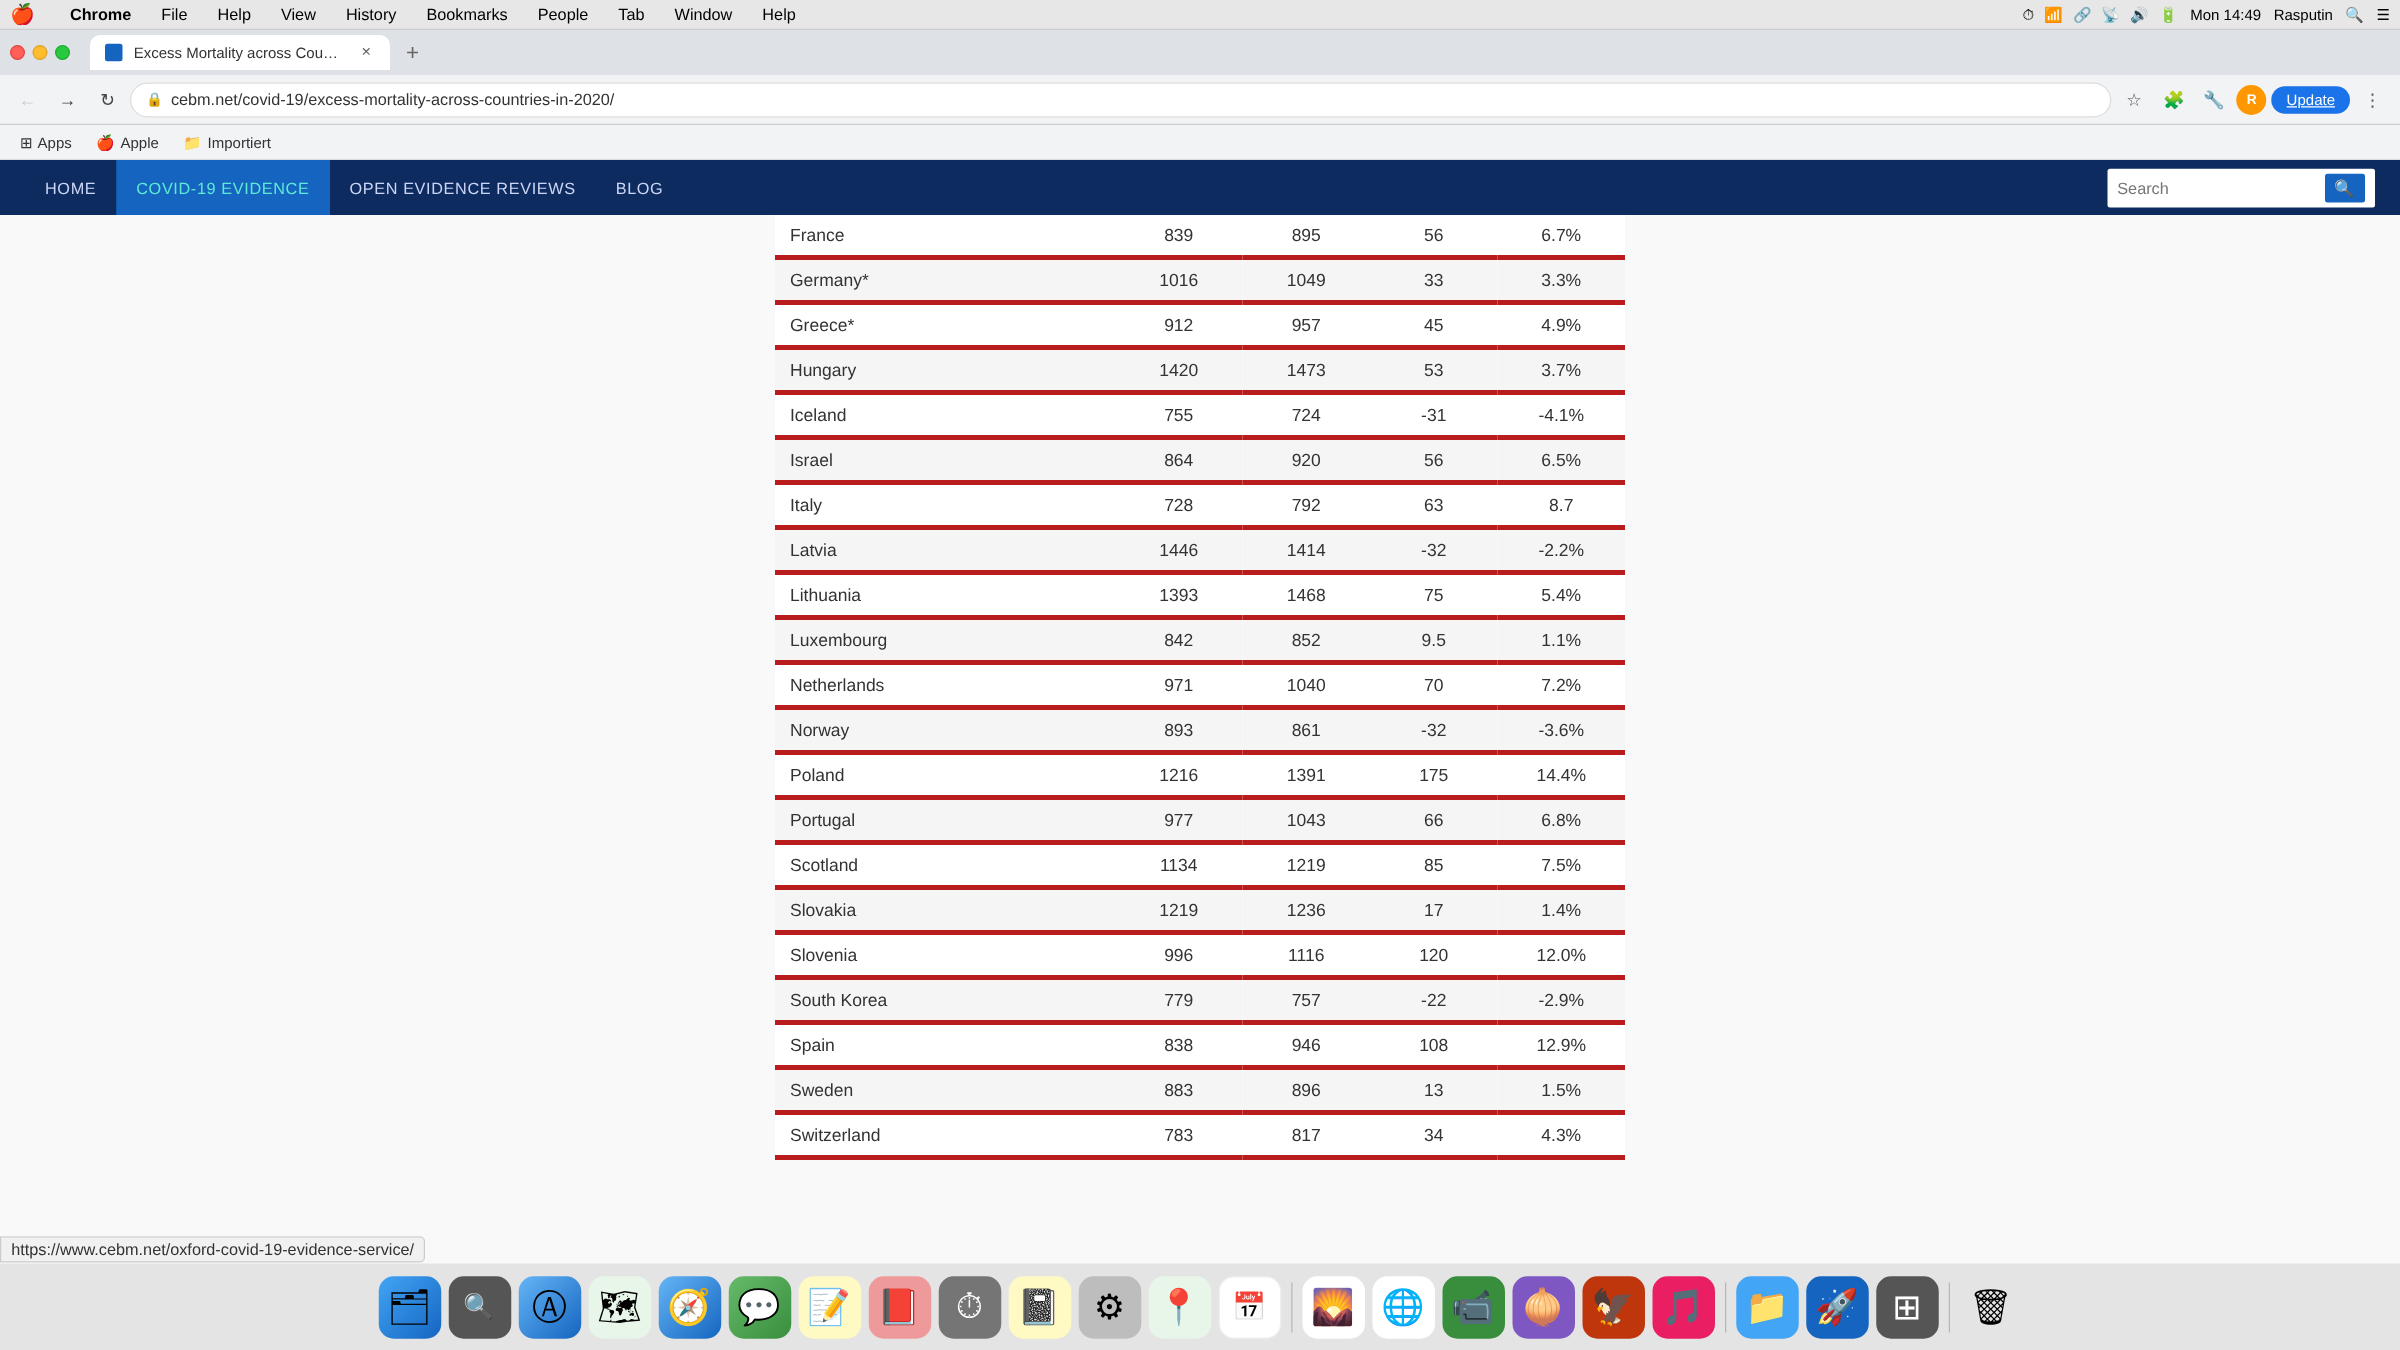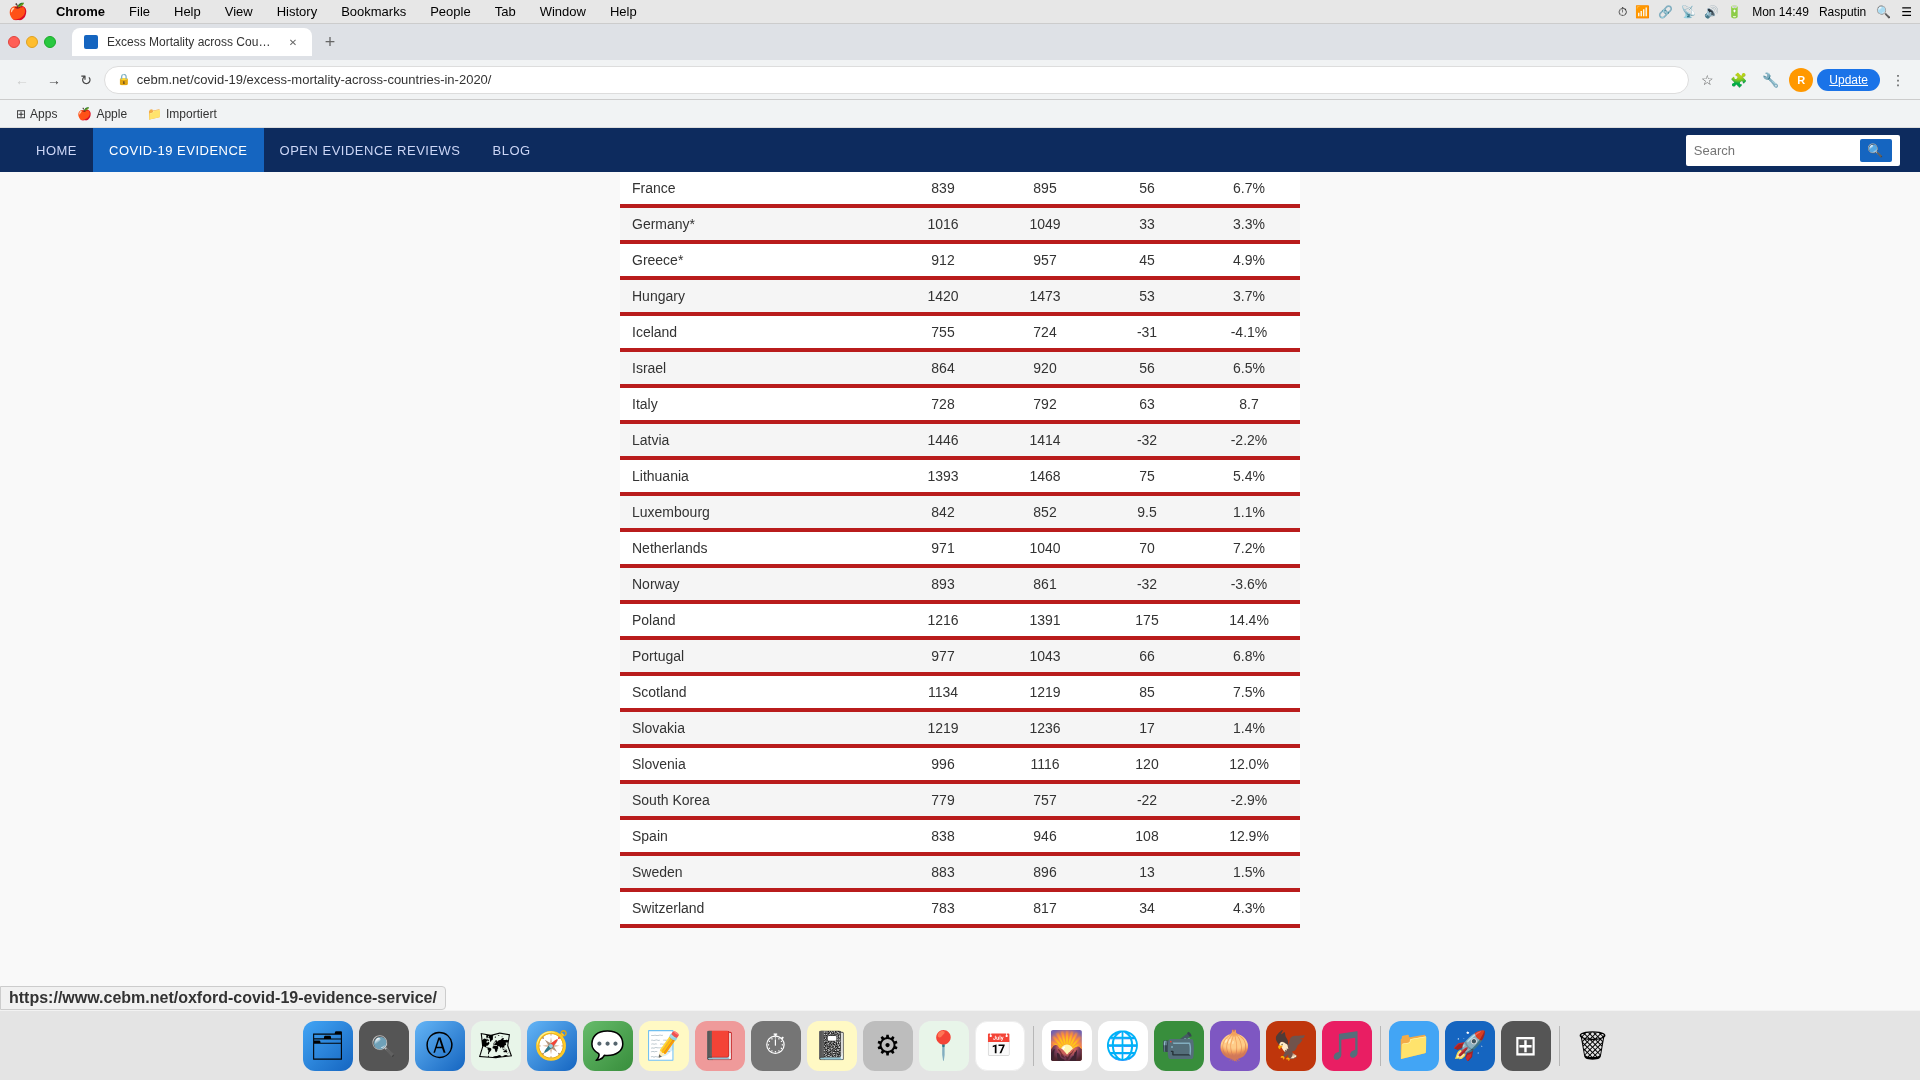--- a/index.html
+++ b/index.html
@@ -170,21 +170,21 @@
       padding: 12px 16px;
       font-size: 13px;
       font-weight: 500;
       letter-spacing: 0.5px;
       cursor: pointer;
       height: 44px;
       display: flex; align-items: center;
     }
     .nav-link.active {
       background: #1565c0;
-      color: #ffffff;
+      color: #5eead4;
       text-align: center;
     }
     .site-search {
       display: flex; align-items: center;
       background: white;
       border-radius: 2px;
       padding: 4px 8px;
       gap: 6px;
     }
     .site-search input {
@@ -269,24 +269,23 @@
 
     
     .status-link {
       position: fixed;
       bottom: 70px;
       left: 0;
       background: rgba(240,240,240,0.95);
       border: 1px solid #ccc;
       border-radius: 0 4px 4px 0;
       padding: 2px 8px;
-      font-size: 16px;
+      font-size: 13px;
       color: #333;
       z-index: 100;
-      font-weight: bold;
     }
 
     .chrome-content {
       display: flex;
       flex-direction: column;
       height: 100%;
     }
     .page-area {
       flex: 1;
       overflow: hidden;

